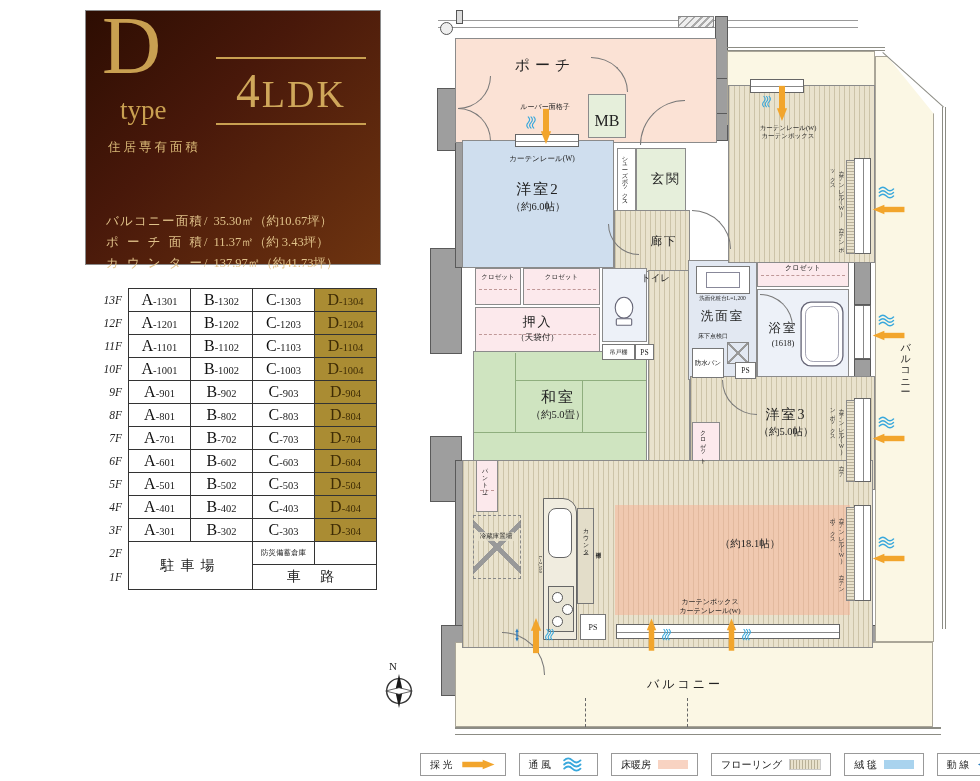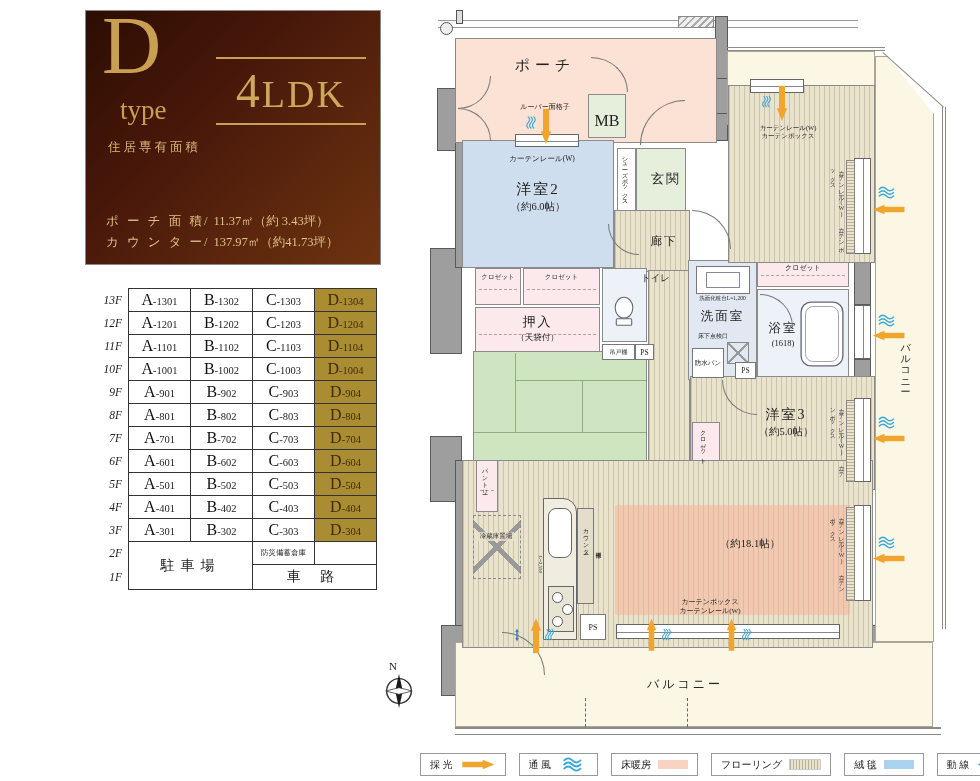--- a/index.html
+++ b/index.html
@@ -97,20 +97,21 @@
 <div class="stage">
 
   <div class="abs infobox">
     <div class="abs d-letter">D</div>
     <div class="abs type-word">type</div>
     <div class="abs gold-rule" style="left:130px;top:46px;width:150px;"></div>
     <div class="abs ldk-lbl">4LDK</div>
     <div class="abs gold-rule" style="left:130px;top:112px;width:150px;"></div>
     <div class="abs area-cap">住居専有面積</div>
     <div class="abs detail">
+      <div><span class="lab">バルコニー面積</span><span class="sl">/</span><span>35.30㎡（約10.67坪）</span></div>
       <div><span class="lab">ポーチ面積</span><span class="sl">/</span><span>11.37㎡（約 3.43坪）</span></div>
       <div><span class="lab">カウンター</span><span class="sl">/</span><span>137.97㎡（約41.73坪）</span></div>
     </div>
   </div>
 
   <table class="abs ftable">
     <tbody id="ft-body">
         <tr>
           <td class="fl">13F</td>
           <td class="unit"><span class="ltr">A</span><span class="num">-1301</span></td>
@@ -308,20 +309,24 @@
       </div>
     <div class="smbox" style="left:205px;top:336px;width:17px;height:14px;font-size:7.5px;">
         <span>PS</span>
       </div>
 
     <div class="room tatami" style="left:43px;top:343px;width:174px;height:110px;"></div>
     <div class="tline" style="left:85px;top:345px;width:1px;height:79px;"></div>
     <div class="tline" style="left:44px;top:424px;width:172px;height:1px;"></div>
     <div class="tline" style="left:85px;top:372px;width:131px;height:1px;"></div>
     <div class="tline" style="left:152px;top:372px;width:1px;height:52px;"></div>
+    <div class="rlbl" style="left:68px;top:380px;width:120px;">
+      <span class="t1">和室</span>
+      <span class="t2">（約5.0畳）</span>
+    </div>
 
     <div class="room wash" style="left:258px;top:252px;width:69px;height:120px;"></div>
     <div class="smbox" style="left:266px;top:258px;width:52px;height:26px;">
         <div style="width:32px;height:14px;border:1px solid #889;"></div>
       </div>
     <div class="lbl" style="left:258px;top:287px;width:69px;font-size:5.5px;">洗面化粧台L=1,200</div>
     <div class="lbl" style="left:258px;top:300px;width:69px;font-size:12.5px;letter-spacing:2px;">洗面室</div>
     <div class="lbl" style="left:260px;top:324px;width:46px;font-size:6px;">床下点検口</div>
     <div class="xbox" style="left:297px;top:334px;width:20px;height:20px;"></div>
     <div class="smbox" style="left:262px;top:340px;width:30px;height:28px;font-size:6.5px;white-space:normal;text-align:center;">

